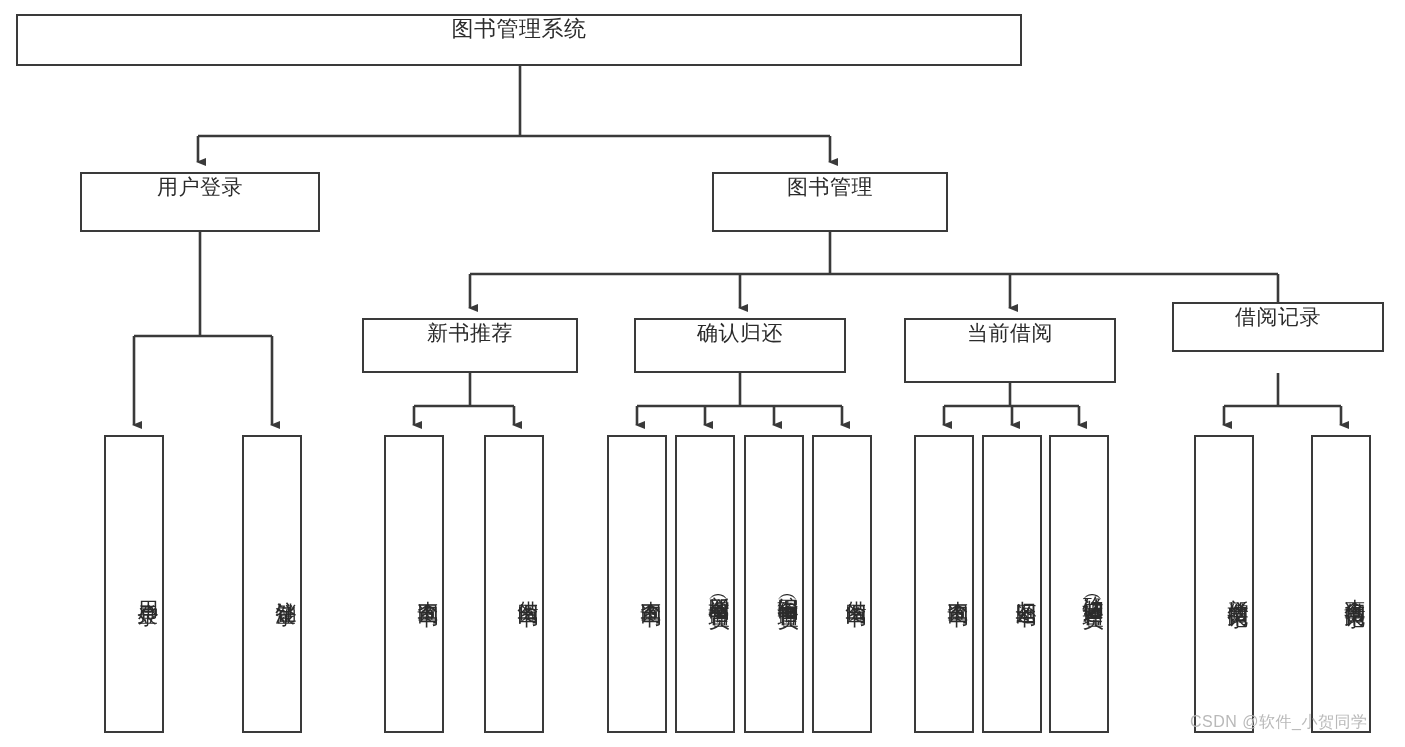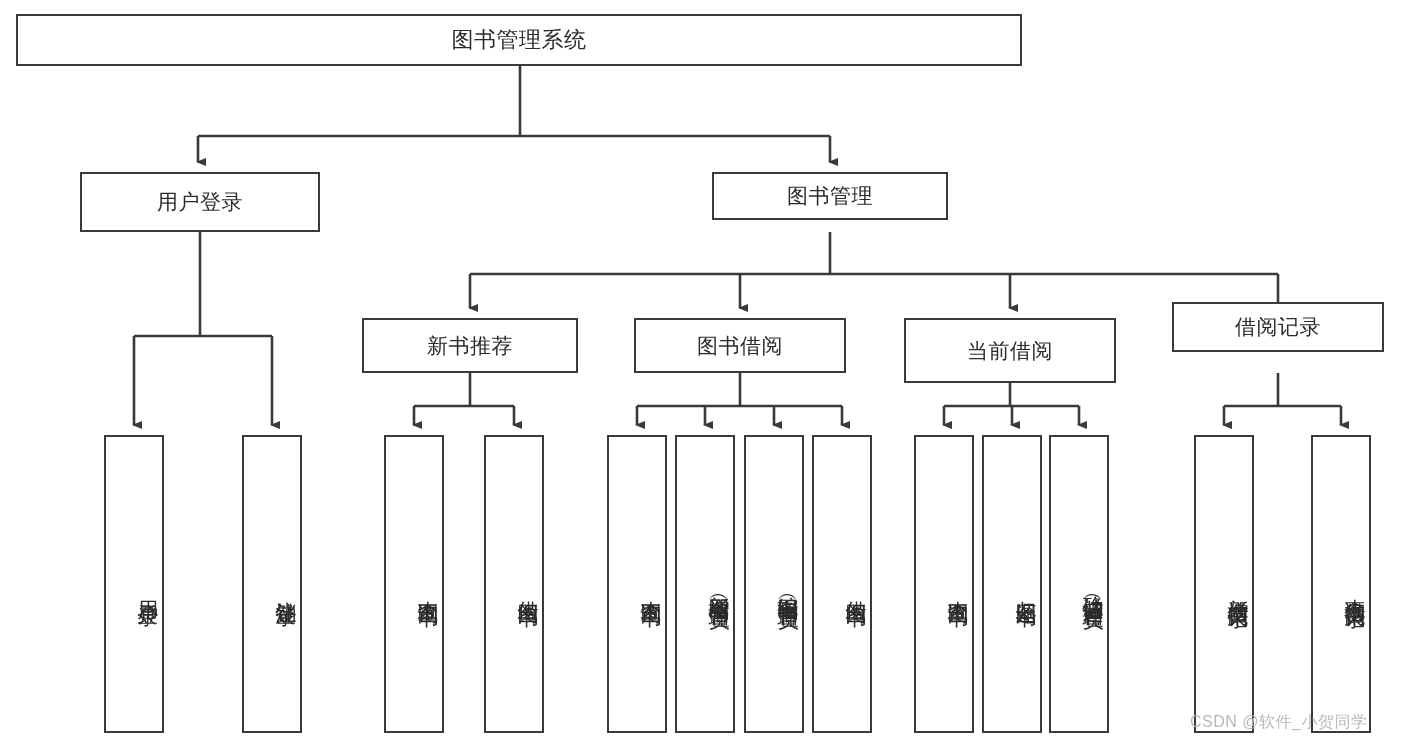--- a/index.html
+++ b/index.html
@@ -24,21 +24,21 @@
     width: 1405px;
     height: 747px;
     pointer-events: none;
   }
   .node {
     position: absolute;
     box-sizing: border-box;
     background: #ffffff;
     border: 2px solid #3a3a3a;
     display: flex;
-    align-items: center;
+    align-items: flex-start;
     justify-content: center;
     color: #2b2b2b;
   }
   .node-h {
     font-size: 21px;
     line-height: 1.2;
     letter-spacing: 0.5px;
     white-space: nowrap;
   }
   .node-root {
@@ -126,30 +126,30 @@
   </svg>
 
   <div class="node node-h node-root" style="left:16px; top:14px; width:1006px; height:52px;">
     <span>图书管理系统</span>
   </div>
 
   <div class="node node-h" style="left:80px; top:172px; width:240px; height:60px;">
     <span>用户登录</span>
   </div>
 
-  <div class="node node-h" style="left:712px; top:172px; width:236px; height:48px;">
+  <div class="node node-h" style="left:712px; top:172px; width:236px; height:60px;">
     <span>图书管理</span>
   </div>
 
   <div class="node node-h" style="left:362px; top:318px; width:216px; height:55px;">
     <span>新书推荐</span>
   </div>
 
   <div class="node node-h" style="left:634px; top:318px; width:212px; height:55px;">
-    <span>图书借阅</span>
+    <span>确认归还</span>
   </div>
 
   <div class="node node-h" style="left:904px; top:318px; width:212px; height:65px;">
     <span>当前借阅</span>
   </div>
 
   <div class="node node-h" style="left:1172px; top:302px; width:212px; height:50px;">
     <span>借阅记录</span>
   </div>
 

